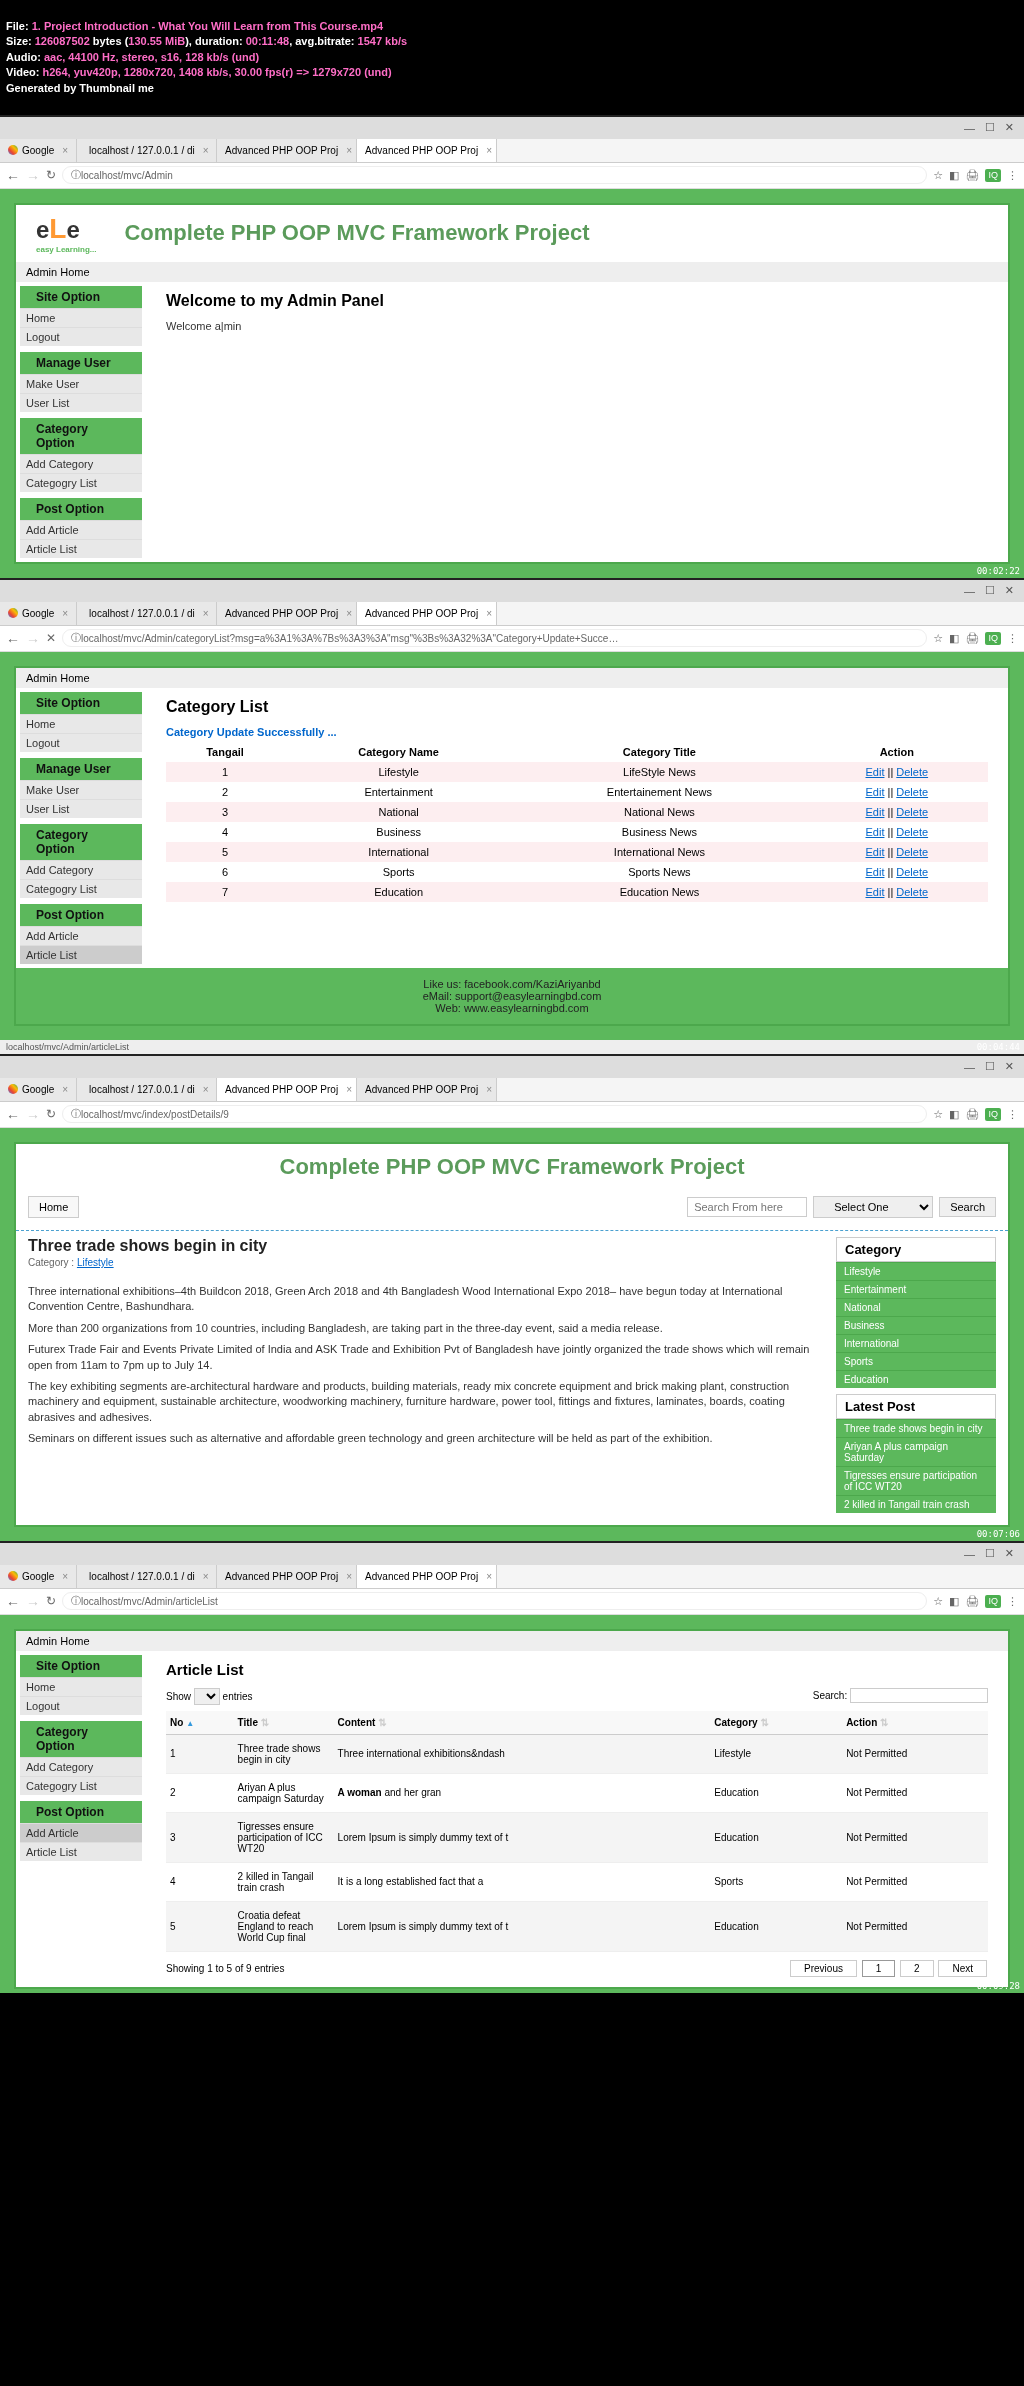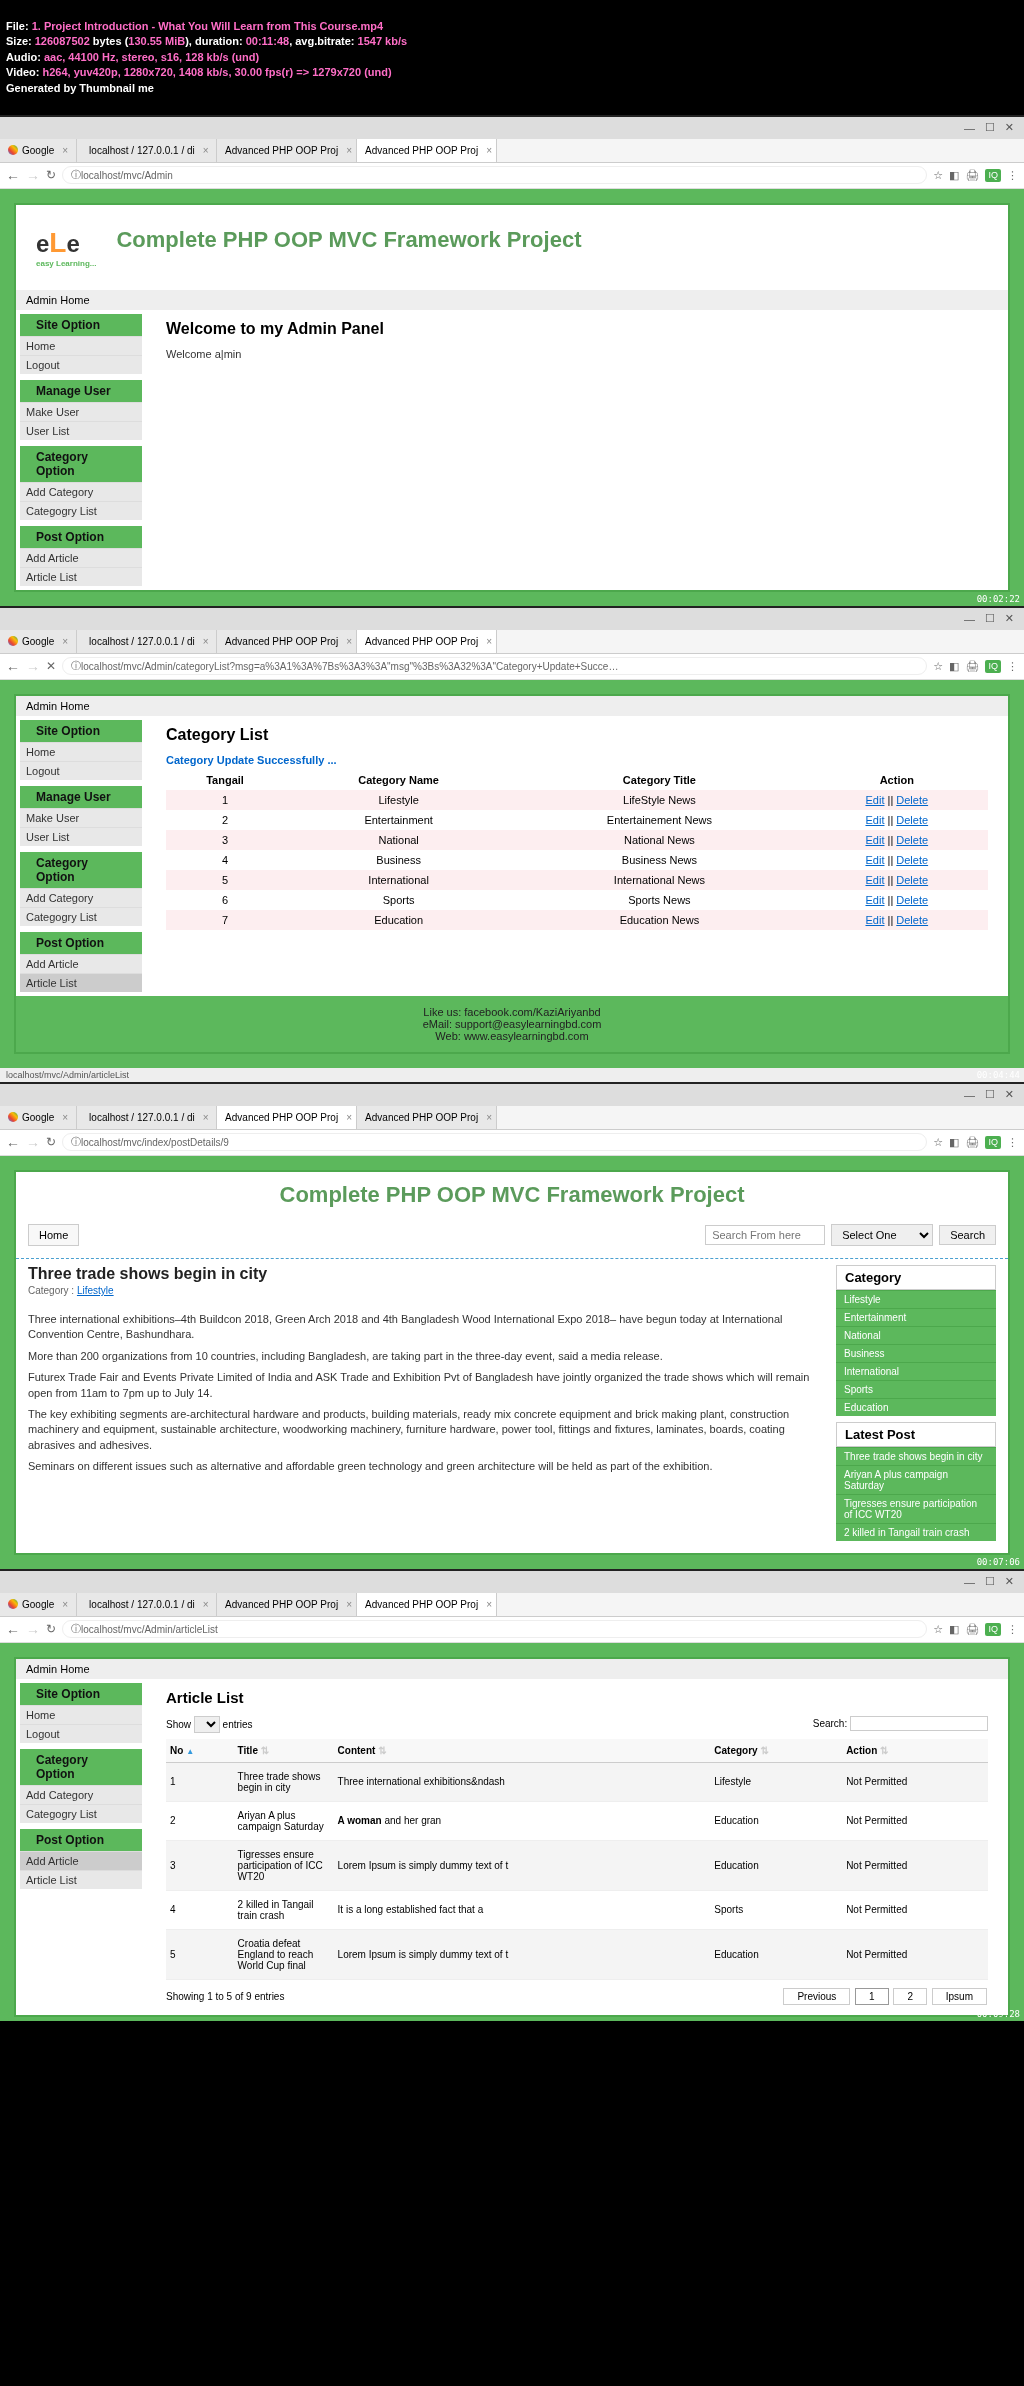--- a/index.html
+++ b/index.html
@@ -19,21 +19,21 @@
 .fav-o{background:#ff6600}
 .addr-bar{background:#fff;display:flex;align-items:center;height:26px;padding:0 6px;gap:6px;border-bottom:1px solid #ddd}
 .nav-arrow{color:#666;font-size:14px}
 .reload{color:#666;font-size:12px}
 .url-box{flex:1;border:1px solid #eee;height:18px;border-radius:10px;padding:0 8px;font-size:10px;color:#666;display:flex;align-items:center}
 .addr-icons{display:flex;gap:6px;font-size:11px;color:#666}
 .star{color:#666}
 .iq{background:#4caf50;color:#fff;padding:1px 3px;font-size:9px;border-radius:2px}
 .page{background:#5cb85c;padding:14px;min-height:300px}
 .page-inner{background:#fff;border:2px solid #4ca84c}
-.logo-row{display:flex;align-items:flex-start;padding:22px 20px;gap:20px}
+.logo-row{display:flex;align-items:center;padding:8px 20px;gap:28px}
 .logo{font-size:24px;font-weight:bold;color:#333}
 .logo .e1{color:#333}.logo .L{color:#ff9933;font-size:28px}
 .logo-sub{font-size:8px;color:#5cb85c;display:block}
 .proj-title{font-size:22px;font-weight:bold;color:#5b9b5b}
 .admin-home{background:#eee;padding:4px 10px;font-size:11px}
 .main{display:flex}
 .sidebar{width:130px;padding:4px}
 .sb-head{background:#5cb85c;color:#111;font-weight:bold;font-size:12px;padding:4px 16px;margin-top:6px}
 .sb-head:first-child{margin-top:0}
 .sb-item{background:#e8e8e8;padding:3px 6px;font-size:11px;border-top:1px solid #ddd;color:#333}
@@ -50,21 +50,21 @@
 .footer{background:#5cb85c;text-align:center;padding:10px;font-size:11px;color:#222}
 .ts{position:absolute;bottom:2px;right:4px;color:#fff;font-size:9px;font-family:monospace}
 .statusbar{background:#eee;font-size:9px;padding:2px 6px;color:#555}
 
 
 .front{background:#fff}
 .front .nav{padding:6px 12px}
 .home-btn{display:inline-block;border:1px solid #ccc;background:#f8f8f8;padding:4px 10px;font-size:11px}
 .search-row{display:flex;align-items:center;gap:6px;float:right}
 .sinput{border:1px solid #ccc;padding:3px 6px;font-size:11px;width:120px}
-.sselect{border:1px solid #ccc;padding:3px 6px;font-size:11px;width:102px}
+.sselect{border:1px solid #ccc;padding:3px 16px;font-size:11px;width:120px}
 .sbtn{border:1px solid #ccc;background:#f0f0f0;padding:3px 10px;font-size:11px}
 .dash{border-top:1px dashed #4aa0d0;margin:6px 0;clear:both}
 .front-main{display:flex;padding:0 12px 12px;gap:10px}
 .article{flex:1;font-size:11px;color:#333}
 .article h3{font-size:16px;color:#222;margin-bottom:2px}
 .article .catline{font-size:10px;color:#666;margin-bottom:16px}
 .article p{margin-bottom:6px;line-height:1.4}
 .rside{width:160px}
 .rbox-head{background:#fff;border:1px solid #ccc;padding:4px 8px;font-size:13px;font-weight:bold}
 .rbox-item{background:#5cb85c;color:#fff;font-size:10px;padding:3px 8px;border-top:1px solid #4ca84c}
@@ -499,21 +499,21 @@
                   <td>Not Permitted</td>
                 </tr>
               </tbody>
 </table>
 <div class="pager">
 <div>Showing 1 to 5 of 9 entries</div>
 <div class="btns">
 <span>Previous</span>
 <span class="cur">1</span>
 <span>2</span>
-<span>Ipsum</span>
+<span>Next</span>
 </div>
 </div>
 </div>
 </div>
 </div>
     </div>
 <div class="ts">00:09:28</div>
 </div>
 
 </body></html>

